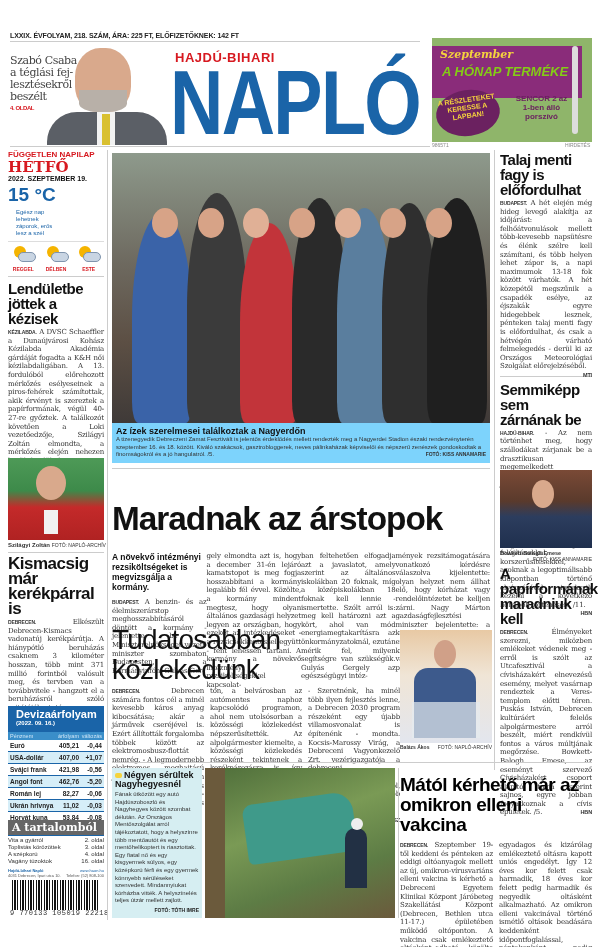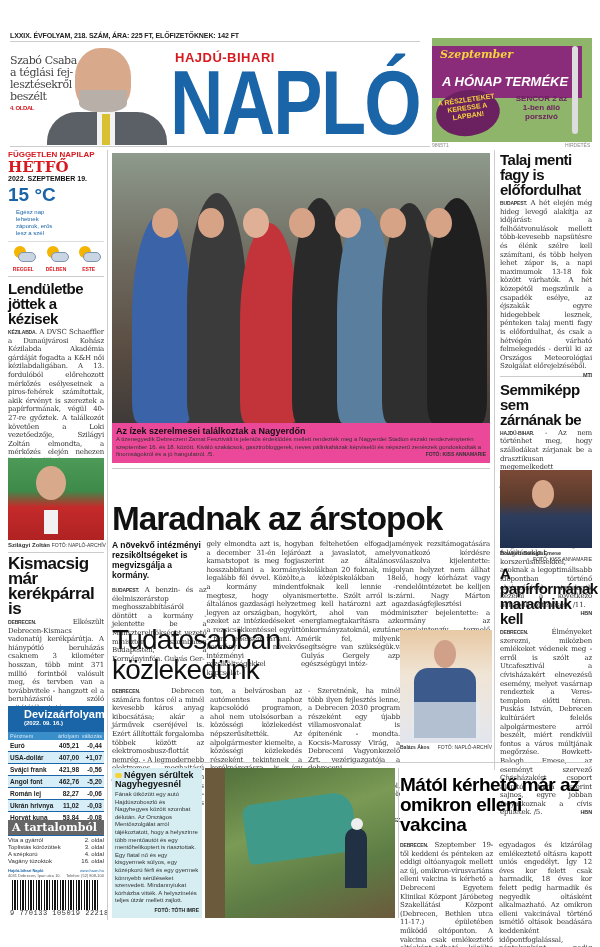--- a/index.html
+++ b/index.html
@@ -8,21 +8,21 @@
 .hdr-top{left:10px;top:32px;font:700 7px "Liberation Sans",sans-serif;color:#222;letter-spacing:-.1px}
 .rule{height:1px;background:#ccc}
 .teaser{left:10px;top:55px;width:68px;font:400 11px "DejaVu Serif",serif;line-height:12px;color:#444;letter-spacing:-.4px}
 .teaser-page{font:700 6px "Liberation Sans",sans-serif;color:#d71920;margin-top:2px}
 .portrait{left:35px;top:42px;width:150px;height:103px;overflow:hidden}
 .brand-sub{left:175px;top:50px;font:700 13px "Liberation Sans",sans-serif;color:#d71920;letter-spacing:.5px}
 .brand{left:170px;top:58px;font:900 90px/90px "Liberation Sans",sans-serif;color:#1a64a8;letter-spacing:-2px;transform:scaleX(.82);transform-origin:left;font-weight:bold}
 .ad{left:432px;top:38px;width:160px;height:104px;background:#8fb56a;overflow:hidden}
 .ad-ribbon{position:absolute;left:0;top:8px;width:150px;height:52px;background:#8a2c7a}
 .ad-script{position:absolute;left:8px;top:2px;font:italic 700 11px "DejaVu Serif",serif;color:#f5d33d}
-.ad-title{position:absolute;left:10px;top:28px;font:700 13px "Liberation Sans",sans-serif;color:#ffffff;font-style:italic}
+.ad-title{position:absolute;left:10px;top:18px;font:700 13px "Liberation Sans",sans-serif;color:#84cc16;font-style:italic}
 .ad-sticker{position:absolute;left:4px;top:52px;width:64px;height:46px;background:#6b2160;border-radius:50%;transform:rotate(-8deg);color:#f5d33d;font:700 7px "Liberation Sans",sans-serif;text-align:center;padding-top:6px;line-height:8px}
 .ad-prod{position:absolute;left:82px;top:56px;width:55px;font:700 8px/9px "Liberation Sans",sans-serif;color:#6b2160;text-align:center}
 .ad-vac{position:absolute;left:140px;top:8px;width:6px;height:88px;background:#ddd;border-radius:3px}
 .ad-code{position:absolute;left:432px;top:142px;font:5px "Liberation Sans",sans-serif;color:#888}
 
 .leftcol{left:8px;top:150px;width:96px}
 .indep{font:700 8px "Liberation Sans",sans-serif;color:#d71920}
 .day{font:900 15px "DejaVu Serif",serif;color:#d71920;font-weight:bold;line-height:16px}
 .date{font:700 7px "Liberation Sans",sans-serif;color:#111}
 .temp{font:700 19px "Liberation Sans",sans-serif;color:#1a64a8;display:inline-block;margin-top:2px}
@@ -35,39 +35,39 @@
 .wlabel{font:700 5px "Liberation Sans",sans-serif;color:#d71920}
 
 h2.hl{font-family:"Liberation Sans",sans-serif;font-weight:700;color:#111;letter-spacing:-.5px}
 .body{font:7px/8.6px "DejaVu Serif",serif;color:#333;text-align:justify;letter-spacing:-.15px}
 .kicker{font-family:"Liberation Sans",sans-serif;font-weight:700;font-size:5px;color:#333;text-transform:uppercase}
 .sig{font-family:"Liberation Sans",sans-serif;font-weight:700;font-size:5.5px;float:right}
 .cap{font:6px "Liberation Sans",sans-serif;color:#333}
 
 .mainphoto{left:112px;top:153px;width:378px;height:270px;background:linear-gradient(180deg,#8e9a8c 0%,#6e6a60 40%,#5c4f44 70%,#3f3a38 100%);overflow:hidden}
 .person{position:absolute;border-radius:50% 50% 10% 10%}
-.mcap{left:112px;top:423px;width:378px;height:40px;background:#ec4899;padding:3px 4px}
+.mcap{left:112px;top:423px;width:378px;height:40px;background:#7dd3fc;padding:3px 4px}
 .mcap-title{font:700 9px "Liberation Sans",sans-serif;color:#111}
 .mcap-body{font:6px/7.5px "Liberation Sans",sans-serif;color:#333}
 
 .rightcol{left:500px;top:142px;width:92px}
 .lead{left:112px;top:500px;width:378px}
 .lead h1{font:900 34px/36px "Liberation Sans",sans-serif;font-weight:bold;letter-spacing:-1px;color:#111;transform:scaleX(.98);transform-origin:left}
-.cols4{display:flex;gap:0;margin-top:4px}
+.cols4{display:flex;gap:0;margin-top:16px}
 .cols4>div{flex:1}
 .deck{font:700 8.5px/10px "Liberation Sans",sans-serif;color:#111}
 
 .tuda{left:112px;top:625px;width:288px}
 .tuda h1{font:400 28px/30px "Liberation Sans",sans-serif;letter-spacing:-.8px;color:#111}
 .cols3{display:flex;gap:6px;margin-top:2px}
 .cols3>div{flex:1}
 .balazs{left:400px;top:630px;width:92px;height:113px;background:linear-gradient(180deg,#e8c9a4,#f0e5d6 40%,#e3e6ee)}
 
 .fx{left:8px;top:706px;width:96px}
-.fx-head{background:#1a64a8;color:#fff;padding:2px 16px;height:26px}
+.fx-head{background:#1a64a8;color:#fff;padding:2px 8px;height:26px}
 .fx-title{font:700 11px "Liberation Sans",sans-serif}
 .fx-date{font:700 6px "Liberation Sans",sans-serif}
 .fx-cols{display:flex;background:#3a8ec9;color:#cfe6f7;font:5.5px "Liberation Sans",sans-serif;padding:1px 2px}
 .fx-row{display:flex;font:700 6.5px "Liberation Sans",sans-serif;padding:2px;border-bottom:1px solid #1a64a8}
 .fx-row:nth-child(even){background:#d6eef8}
 .fx-c1{flex:1.7}.fx-c2{flex:1;text-align:right}.fx-c3{flex:.9;text-align:right}
 
 .toc{left:8px;top:820px;width:96px}
 .toc-head{background:#666;color:#fff;font:700 11px "DejaVu Serif",serif;padding:1px 4px}
 .toc-row{display:flex;justify-content:space-between;font:6px "Liberation Sans",sans-serif;color:#333;line-height:7px}

